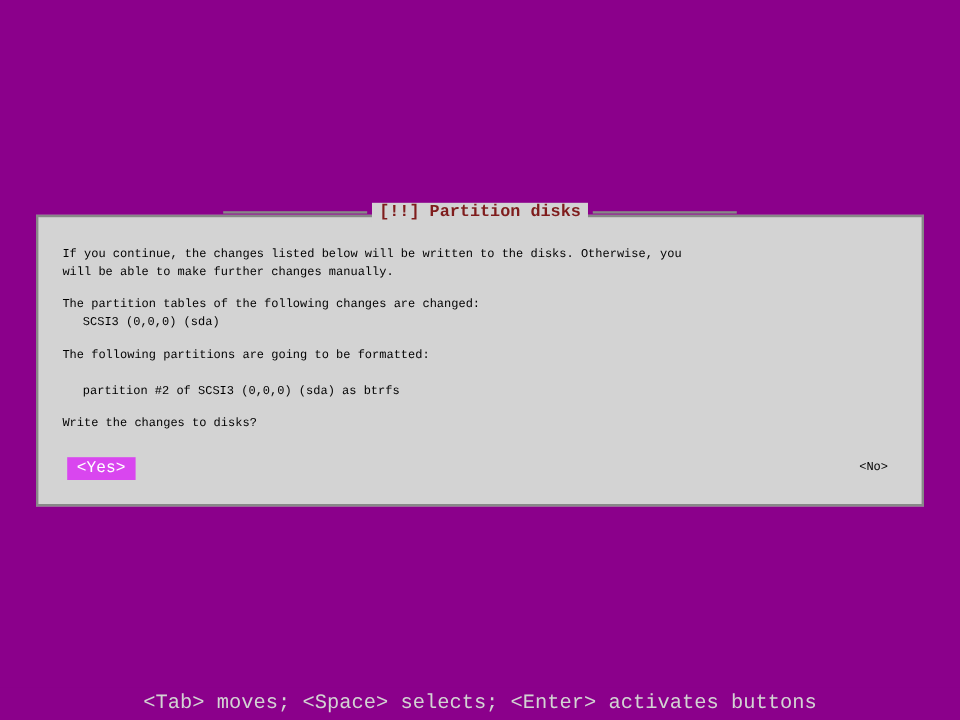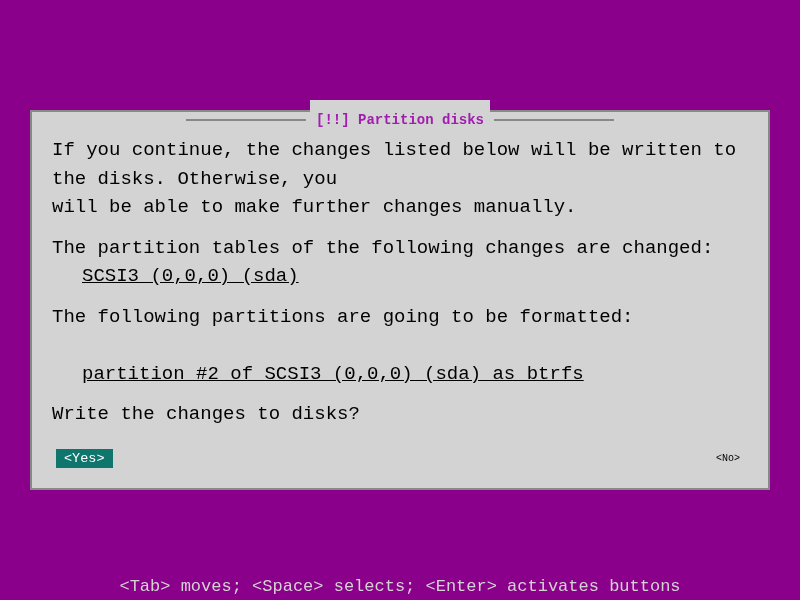--- a/index.html
+++ b/index.html
@@ -41,56 +41,55 @@
       gap: 4px;
     }
 
     .title-bar-line {
       height: 2px;
       width: 120px;
       background-color: #888;
     }
 
     .title-text {
-      color: #a21caf;
+      color: #7f1d1d;
       font-weight: bold;
       font-size: 14px;
       background-color: #d3d3d3;
-      padding: 12px 6px;
+      padding: 0 6px;
     }
 
     .dialog-content {
       padding: 24px 20px 20px 20px;
     }
 
     .dialog-body {
       color: #000;
-      font-size: 19px;
+      font-size: 10px;
       line-height: 1.5;
       margin-bottom: 20px;
     }
 
     .dialog-body p {
       margin-bottom: 12px;
     }
 
     .dialog-body .indent {
-      margin-left: 30px;
-      text-decoration: underline;
+      margin-left: 17px;
     }
 
     .buttons-row {
       display: flex;
       justify-content: space-between;
       align-items: center;
       padding: 0 4px;
     }
 
     .btn-yes {
-      background-color: #0f766e;
+      background-color: #d946ef;
       color: #ffffff;
       border: none;
       padding: 2px 8px;
       font-family: 'Courier New', Courier, monospace;
       font-size: 13.5px;
       cursor: pointer;
     }
 
     .btn-no {
       background: none;

